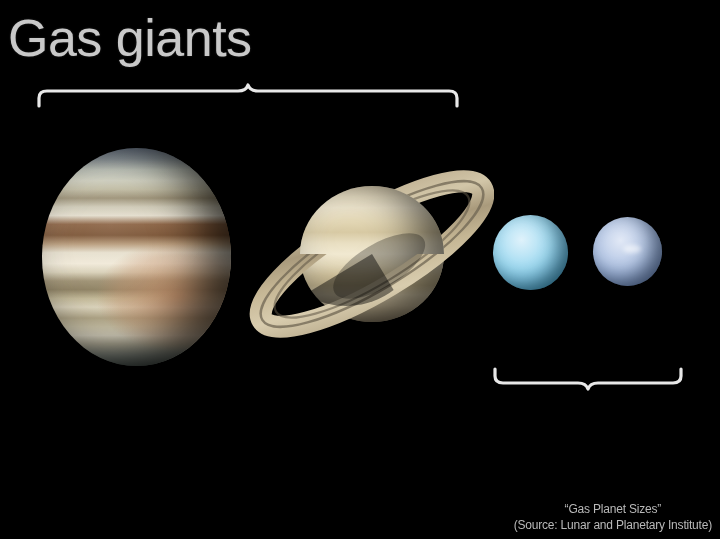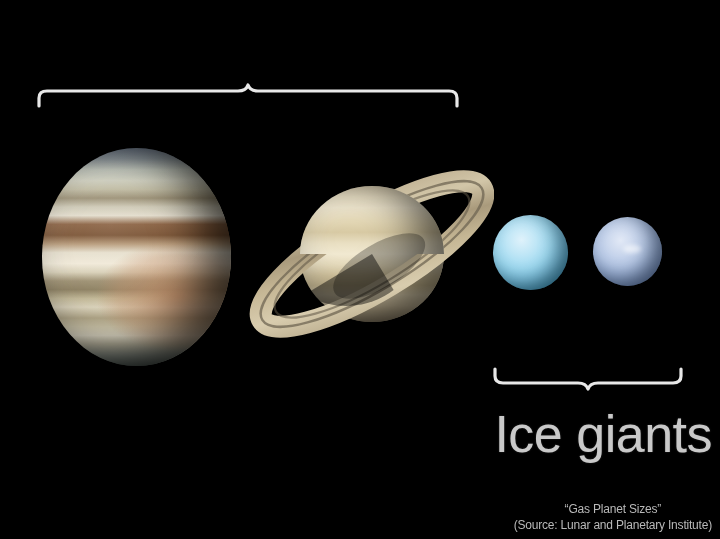--- a/index.html
+++ b/index.html
@@ -163,20 +163,21 @@
     letter-spacing: -0.2px;
     white-space: nowrap;
   }
   #attribution div { display: block; }
 </style>
 </head>
 <body>
 
 <div id="slide">
 
+  <div class="heading" id="gas-title">Gas giants</div>
 
   <div class="brace" id="gas-brace">
     <svg width="424" height="26" viewBox="0 0 424 26">
       <path d="M3,24 L3,16 Q3,9 11,9 L202,9 Q210,9 212,3 Q214,9 222,9 L413,9 Q421,9 421,16 L421,24" fill="none" stroke="#e8e8e8" stroke-width="3.2" stroke-linecap="round" stroke-linejoin="round"></path>
     </svg>
   </div>
 
   <div class="planet" id="jupiter"></div>
 
   <div id="saturn-group">
@@ -231,20 +232,19 @@
   <div class="planet" id="uranus"></div>
 
   <div class="planet" id="neptune"></div>
 
   <div class="brace" id="ice-brace">
     <svg width="192" height="26" viewBox="0 0 192 26">
       <path d="M3,3 L3,10 Q3,17 11,17 L86,17 Q94,17 96,23 Q98,17 106,17 L181,17 Q189,17 189,10 L189,3" fill="none" stroke="#e8e8e8" stroke-width="3.2" stroke-linecap="round" stroke-linejoin="round"></path>
     </svg>
   </div>
 
-  <div class="heading" id="ice-title">Ice giants</div>
 
   <div id="attribution">
     <div>“Gas Planet Sizes”</div>
     <div>(Source: Lunar and Planetary Institute)</div>
   </div>
 
 </div>
 
 </body></html>

